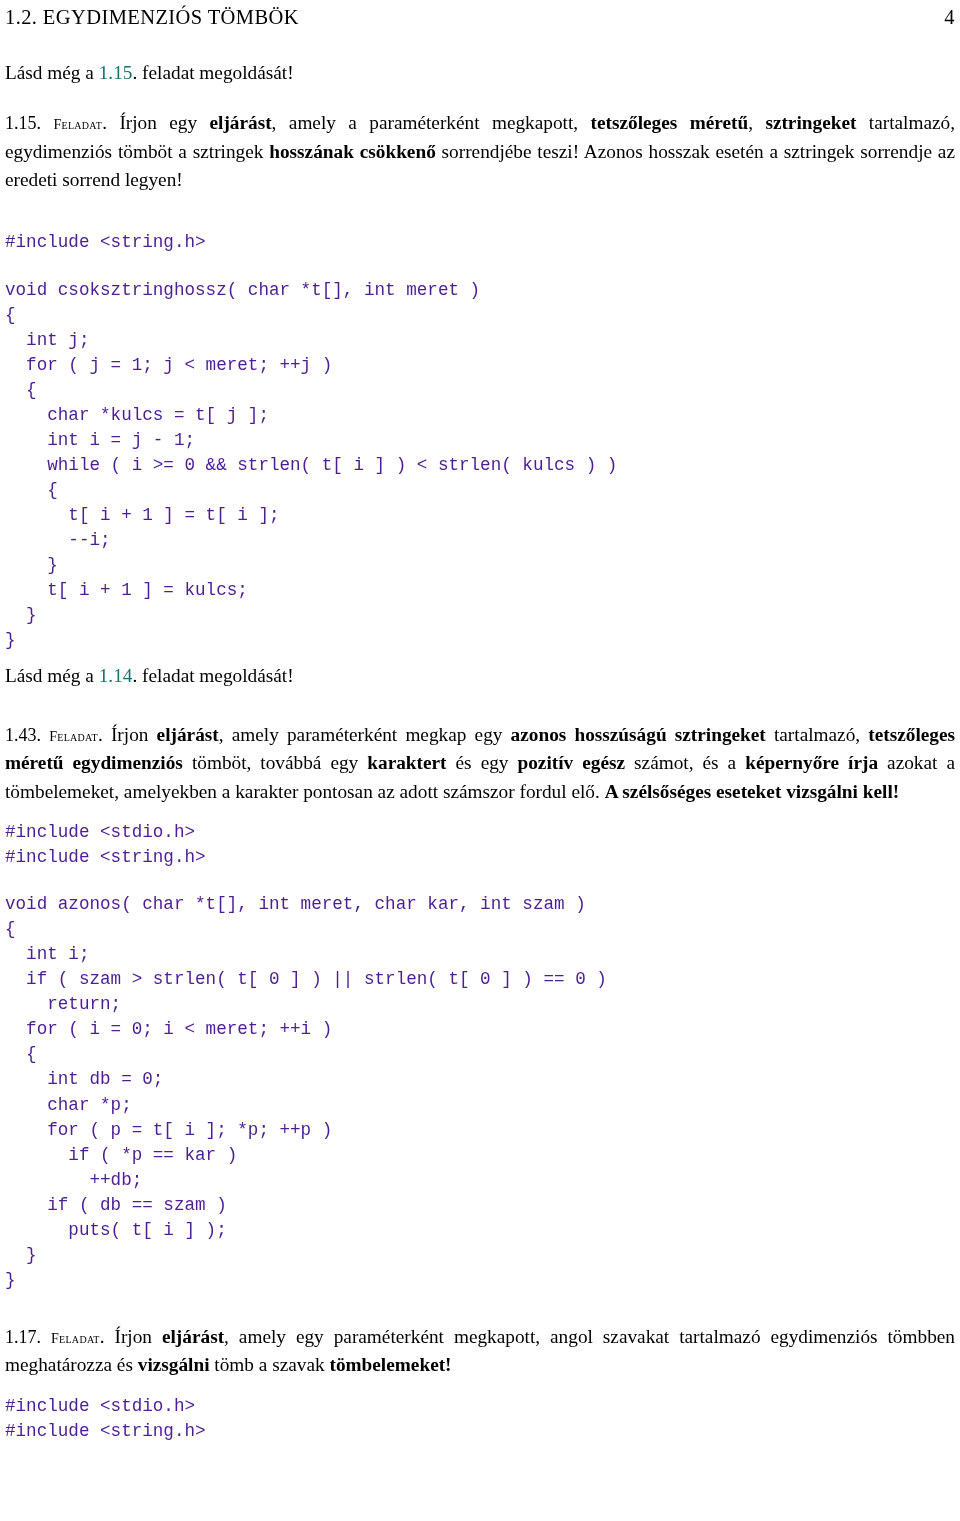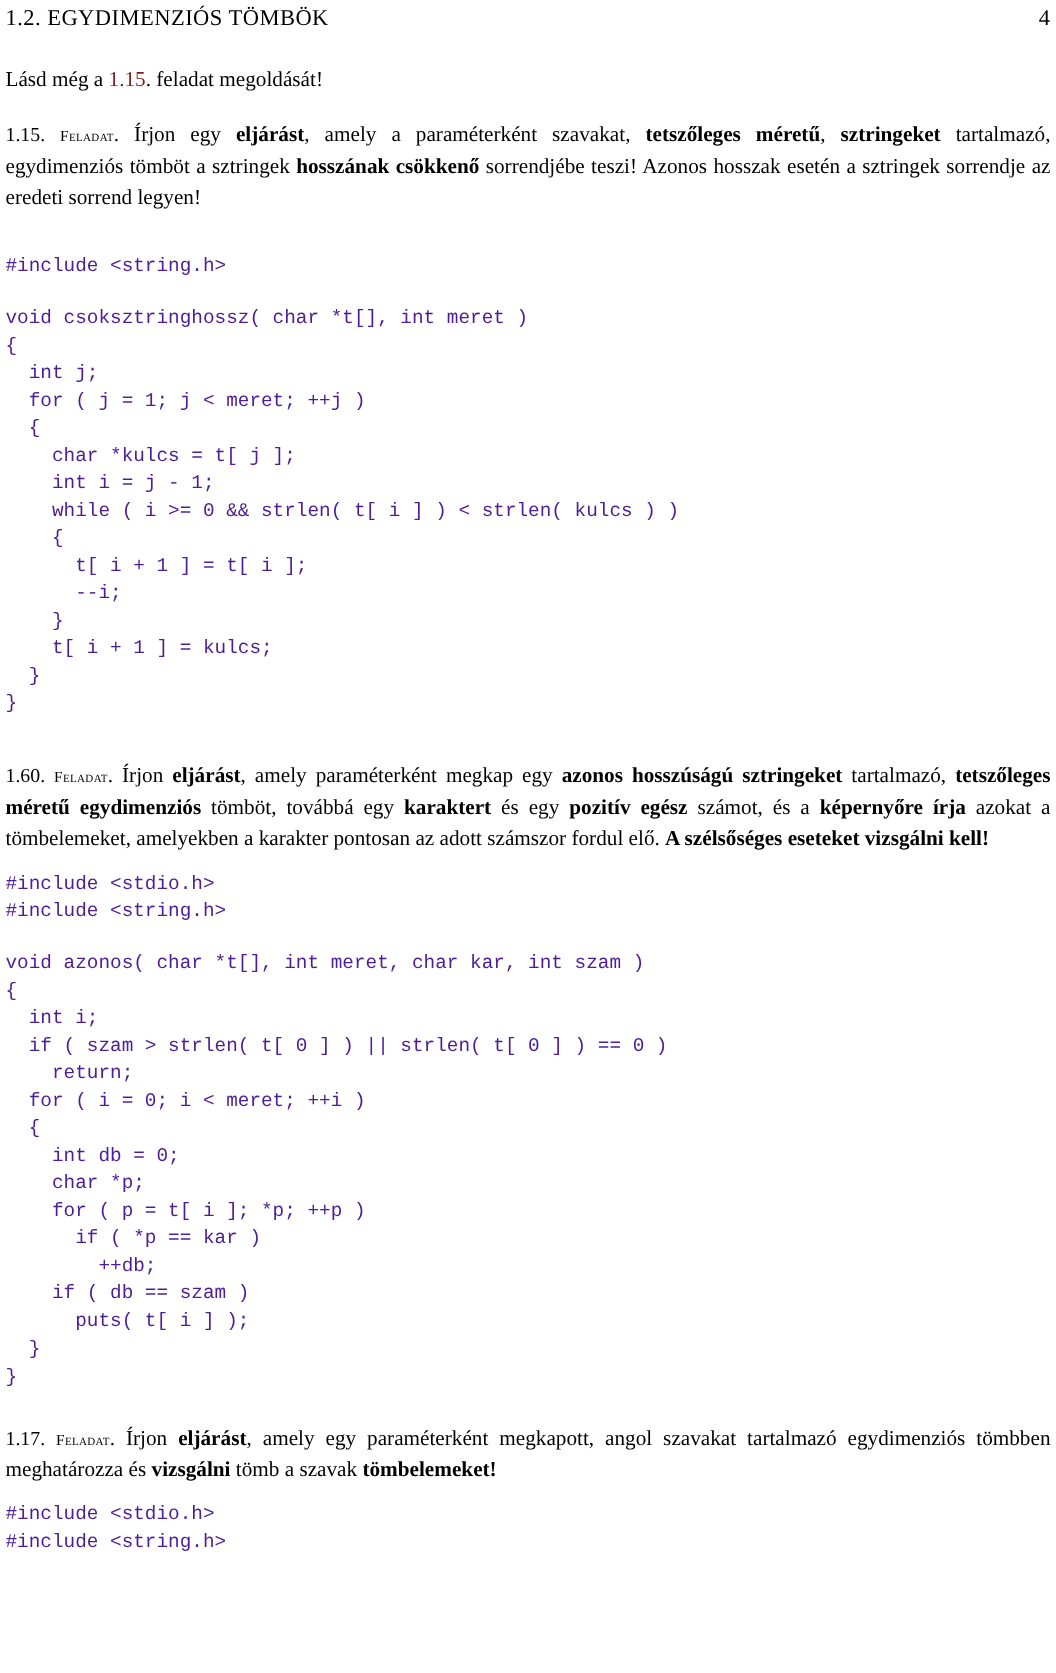--- a/index.html
+++ b/index.html
@@ -58,21 +58,21 @@
   b, strong { font-weight: bold; }
 
   .smallcaps {
     font-variant: small-caps;
     font-size: 14px;
     letter-spacing: 0.3px;
   }
   .exnum { font-size: 18px; }
 
   .xref {
-    color: #7f1d1d;
+    color: #0f766e;
     margin-top: 36px;
   }
 
   
   pre.code {
     font-family: "Liberation Mono", "DejaVu Sans Mono", monospace;
     font-size: 17.6px;
     line-height: 1.425;
     margin: 0;
     padding: 0;
@@ -92,21 +92,21 @@
       <span class="rh-page">4</span>
     </div>
 
     <div class="gap-lg"></div>
 
     <p class="body"><span>Lásd még a </span><a class="xref" href="#" style="text-decoration:none;">1.15</a><span>. feladat megoldását!</span></p>
 
     <div class="gap-md"></div>
 
     <p class="body"><span class="exnum">1.15.</span>
-      <span class="smallcaps">Feladat</span><span>.</span><span> Írjon egy </span><b>eljárást</b><span>, amely a paraméterként szavakat, </span><b>tetszőleges méretű</b><span>, </span><b>sztringeket</b><span> tartalmazó, egydimenziós tömböt a sztringek </span><b>hosszának csökkenő</b><span> sorrendjébe teszi! Azonos hosszak esetén a sztringek sorrendje az eredeti sorrend legyen!</span></p>
+      <span class="smallcaps">Feladat</span><span>.</span><span> Írjon egy </span><b>eljárást</b><span>, amely a paraméterként megkapott, </span><b>tetszőleges méretű</b><span>, </span><b>sztringeket</b><span> tartalmazó, egydimenziós tömböt a sztringek </span><b>hosszának csökkenő</b><span> sorrendjébe teszi! Azonos hosszak esetén a sztringek sorrendje az eredeti sorrend legyen!</span></p>
 
     <div class="gap-md"></div>
 
 
     <div class="gap-sm"></div>
 
     <pre class="code">#include &lt;string.h&gt;</pre>
 
     <div class="gap-md"></div>
 
@@ -121,24 +121,25 @@
     {
       t[ i + 1 ] = t[ i ];
       --i;
     }
     t[ i + 1 ] = kulcs;
   }
 }</pre>
 
     <div class="gap-xs"></div>
 
+    <p class="body"><span>Lásd még a </span><a class="xref" href="#" style="text-decoration:none;">1.14</a><span>. feladat megoldását!</span></p>
 
     <div class="gap-lg"></div>
 
-    <p class="body"><span class="exnum">1.60.</span>
+    <p class="body"><span class="exnum">1.43.</span>
       <span class="smallcaps">Feladat</span><span>.</span><span> Írjon </span><b>eljárást</b><span>, amely paraméterként megkap egy </span><b>azonos hosszúságú sztringeket</b><span> tartalmazó, </span><b>tetszőleges méretű egydimenziós</b><span> tömböt, továbbá egy </span><b>karaktert</b><span> és egy </span><b>pozitív egész</b><span> számot, és a </span><b>képernyőre írja</b><span> azokat a tömbelemeket, amelyekben a karakter pontosan az adott számszor fordul elő. </span><b>A szélsőséges eseteket vizsgálni kell!</b></p>
 
     <div class="gap-sm"></div>
 
     <pre class="code">#include &lt;stdio.h&gt;
 #include &lt;string.h&gt;</pre>
 
     <div class="gap-md"></div>
 
     <pre class="code">void azonos( char *t[], int meret, char kar, int szam )

